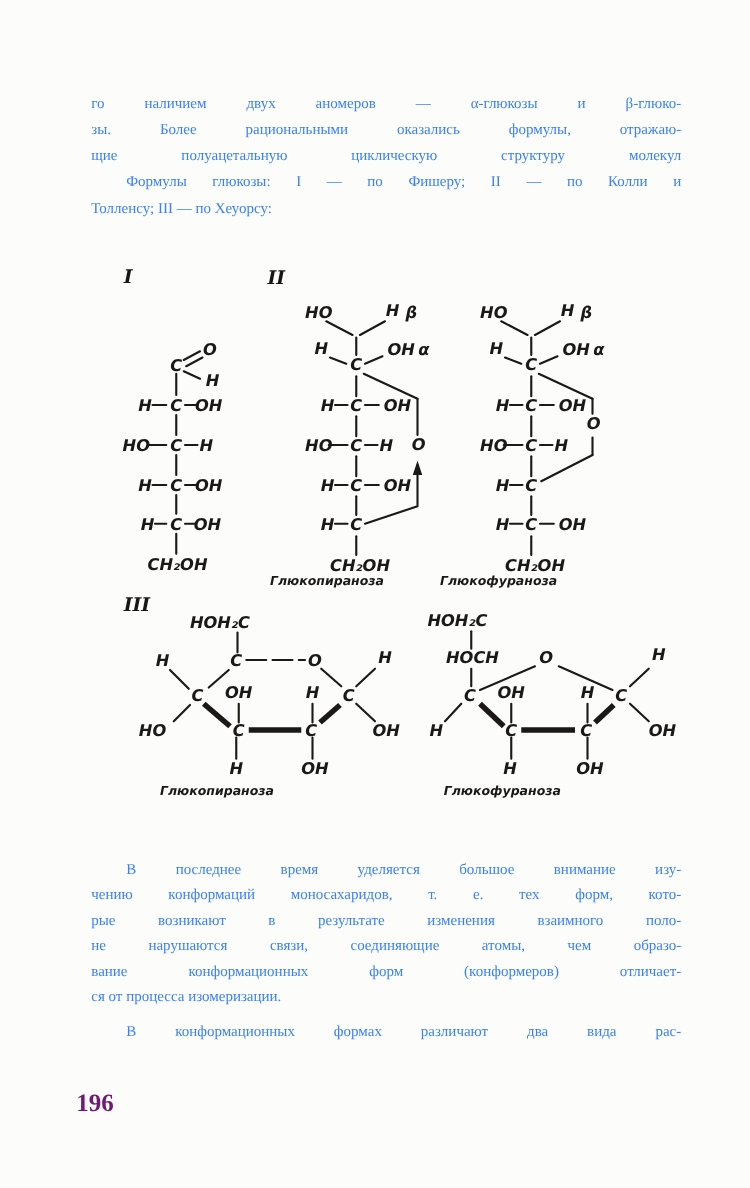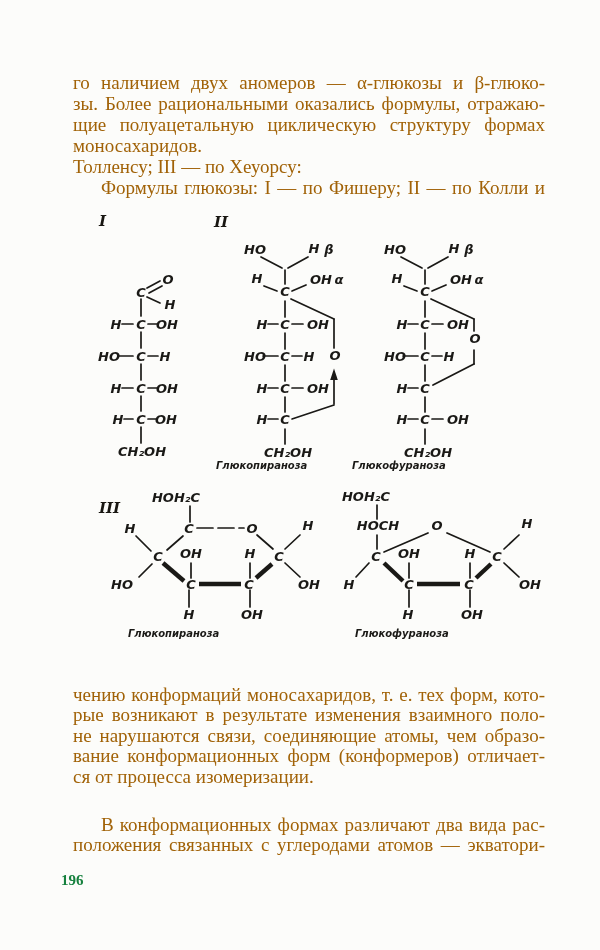--- a/index.html
+++ b/index.html
@@ -1,28 +1,28 @@
 <!DOCTYPE html>
 <html><head>
 <meta charset="utf-8">
 <style>
   html,body{margin:0;padding:0;}
   body{width:600px;height:950px;background:#f4f4f2;}
   .page{position:relative;width:600px;height:950px;background:#fcfcfa;overflow:hidden;
         color:#181611;}
   
   .para{position:absolute;left:73px;width:472px;font-family:"Liberation Serif",serif;
-        font-size:19px;color:#a16207;}
+        font-size:12px;color:#3b82f6;}
   .tl{text-align:justify;text-align-last:justify;white-space:nowrap;overflow:visible;}
   .tl.last{text-align-last:left;}
   .tl.ind{text-indent:28px;}
   .p1 .tl{line-height:21px;height:21px;}
   .p2 .tl,.p3 .tl{line-height:20.4px;height:20.4px;}
   .pagenum{position:absolute;left:61px;top:872px;font-family:"Liberation Serif",serif;
-        font-size:15px;font-weight:bold;color:#15803d;}
+        font-size:20px;font-weight:bold;color:#701a75;}
   
   .numeral{position:absolute;font-family:"DejaVu Serif",serif;font-style:italic;
         font-weight:bold;font-size:15px;color:#181611;}
   .cap{position:absolute;width:140px;font-family:"DejaVu Sans",sans-serif;
         font-style:italic;font-weight:bold;font-size:10px;color:#1a1916;}
   
   .struct{position:absolute;overflow:visible;}
   .bond{stroke:#1a1916;stroke-width:1.7;stroke-linecap:round;fill:none;}
   .thick{stroke-width:4.4;stroke-linecap:butt;}
   .dashbond{stroke-dasharray:16 5;}
@@ -31,29 +31,28 @@
   .arrowhead{fill:#1a1916;stroke:none;}
 </style>
 </head>
 <body>
 
 <div class="page">
 
   <div class="para p1" style="top:72px;">
     <div class="tl">го наличием двух аномеров — α-глюкозы и β-глюко-</div>
     <div class="tl">зы. Более рациональными оказались формулы, отражаю-</div>
-    <div class="tl">щие полуацетальную циклическую структуру формах</div>
-    <div class="tl last">моносахаридов.</div>
+    <div class="tl">щие полуацетальную циклическую структуру молекул</div>
+    <div class="tl ind">Формулы глюкозы: I — по Фишеру; II — по Колли и</div>
     <div class="tl last">Толленсу; III — по Хеуорсу:</div>
-    <div class="tl ind">Формулы глюкозы: I — по Фишеру; II — по Колли и</div>
   </div>
 
   <div class="numeral" style="left:99px;top:212px;">I</div>
   <div class="numeral" style="left:214px;top:213px;">II</div>
-  <div class="numeral" style="left:99px;top:499px;">III</div>
+  <div class="numeral" style="left:99px;top:475px;">III</div>
 
   <svg class="struct" style="left:95px;top:262px;" width="110" height="205" viewBox="0 0 110 205">
     <g class="bonds">
       <line class="bond" x1="52" y1="26" x2="65" y2="19"></line>
       <line class="bond" x1="54" y1="31" x2="67" y2="24"></line>
       <line class="bond" x1="52" y1="35" x2="65" y2="41"></line>
       <line class="bond" x1="46" y1="37" x2="46" y2="54"></line>
       <line class="bond" x1="27" y1="62" x2="38" y2="62"></line>
         <line class="bond" x1="53" y1="62" x2="62" y2="62"></line>
       <line class="bond" x1="46" y1="70" x2="46" y2="86"></line>
@@ -256,27 +255,27 @@
       <text class="atom" x="131" y="103">C</text>
       <text class="atom" x="70" y="133">H</text>
       <text class="atom" x="134" y="133">OH</text>
     </g>
   </svg>
 
   <div class="cap" style="left:128px;top:628px;">Глюкопираноза</div>
   <div class="cap" style="left:355px;top:628px;">Глюкофураноза</div>
 
   <div class="para p2" style="top:685px;">
+    <div class="tl ind">В последнее время уделяется большое внимание изу-</div>
     <div class="tl">чению конформаций моносахаридов, т. е. тех форм, кото-</div>
     <div class="tl">рые возникают в результате изменения взаимного поло-</div>
     <div class="tl">не нарушаются связи, соединяющие атомы, чем образо-</div>
     <div class="tl">вание конформационных форм (конформеров) отличает-</div>
     <div class="tl last">ся от процесса изомеризации.</div>
   </div>
 
   <div class="para p3" style="top:815px;">
     <div class="tl ind">В конформационных формах различают два вида рас-</div>
-    <div class="tl">положения связанных с углеродами атомов — экватори-</div>
   </div>
 
   <div class="pagenum">196</div>
 
 </div>
 
 </body></html>

